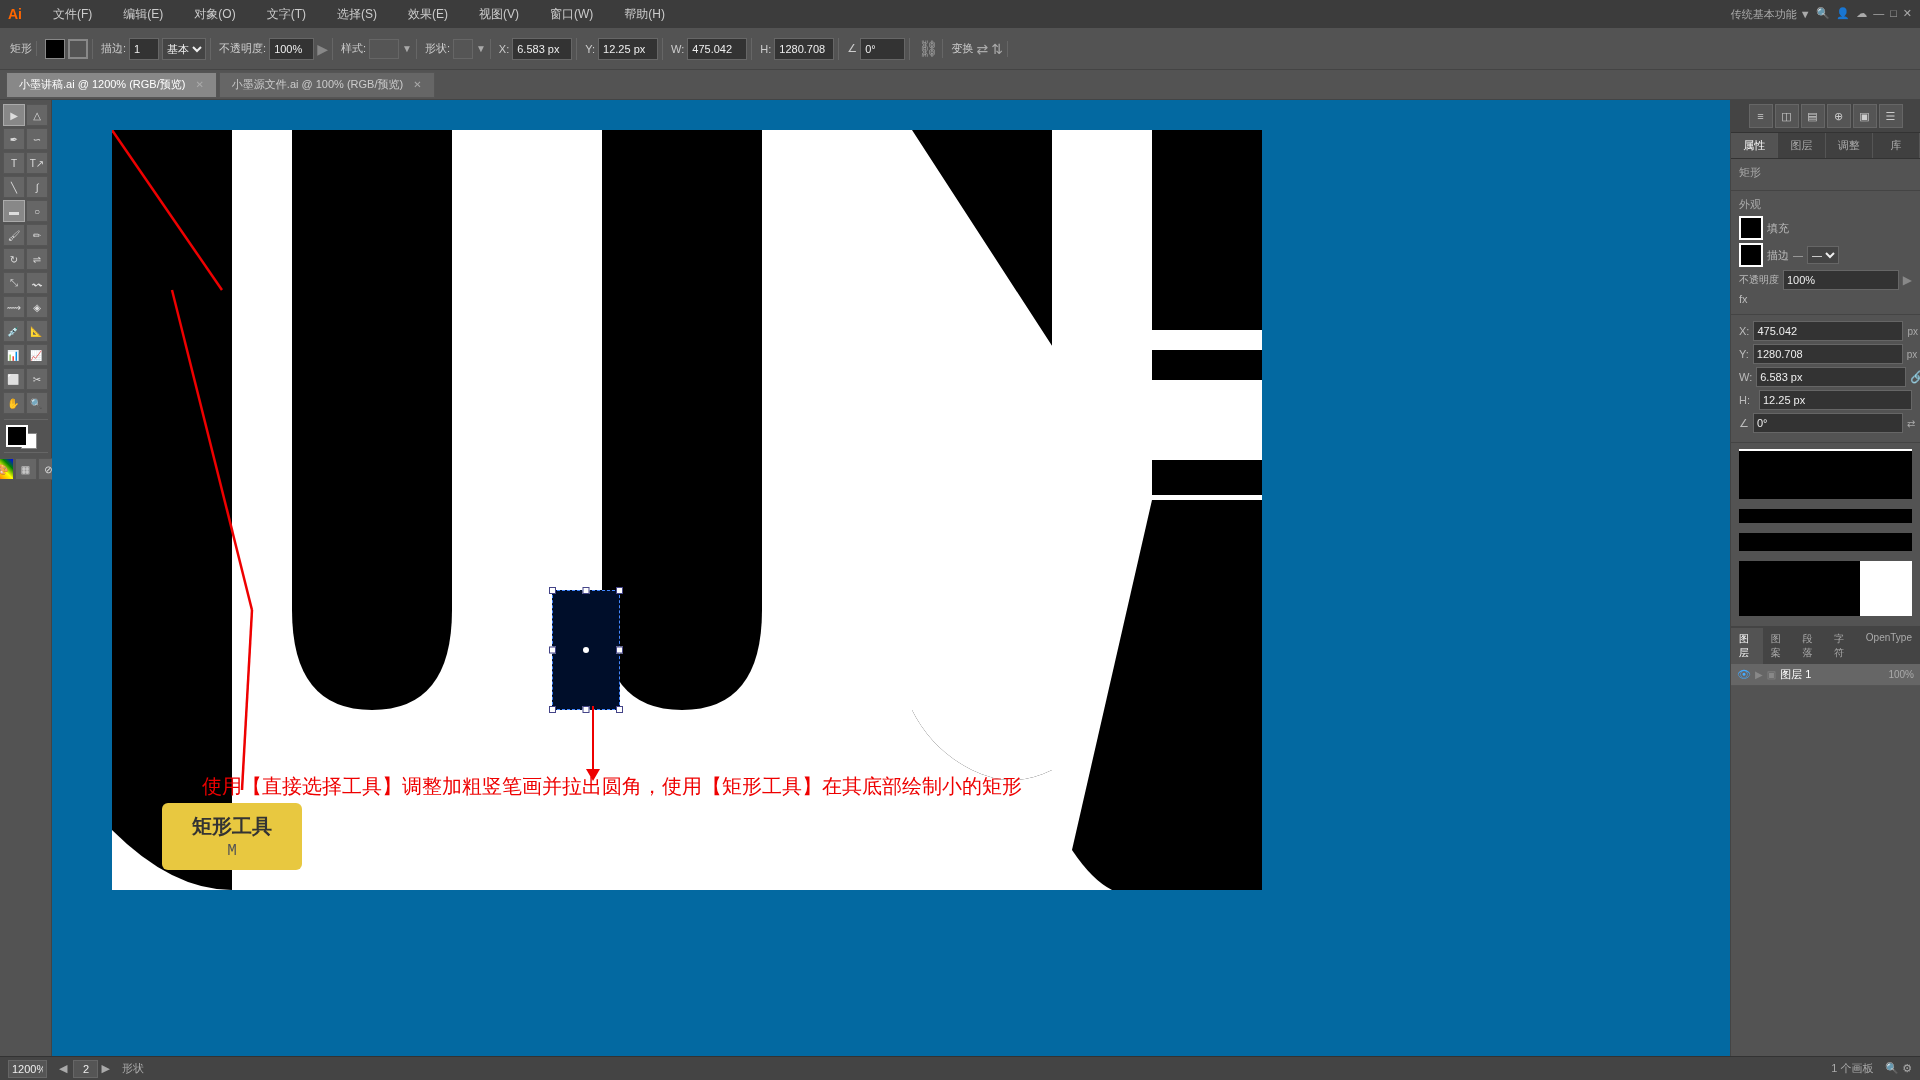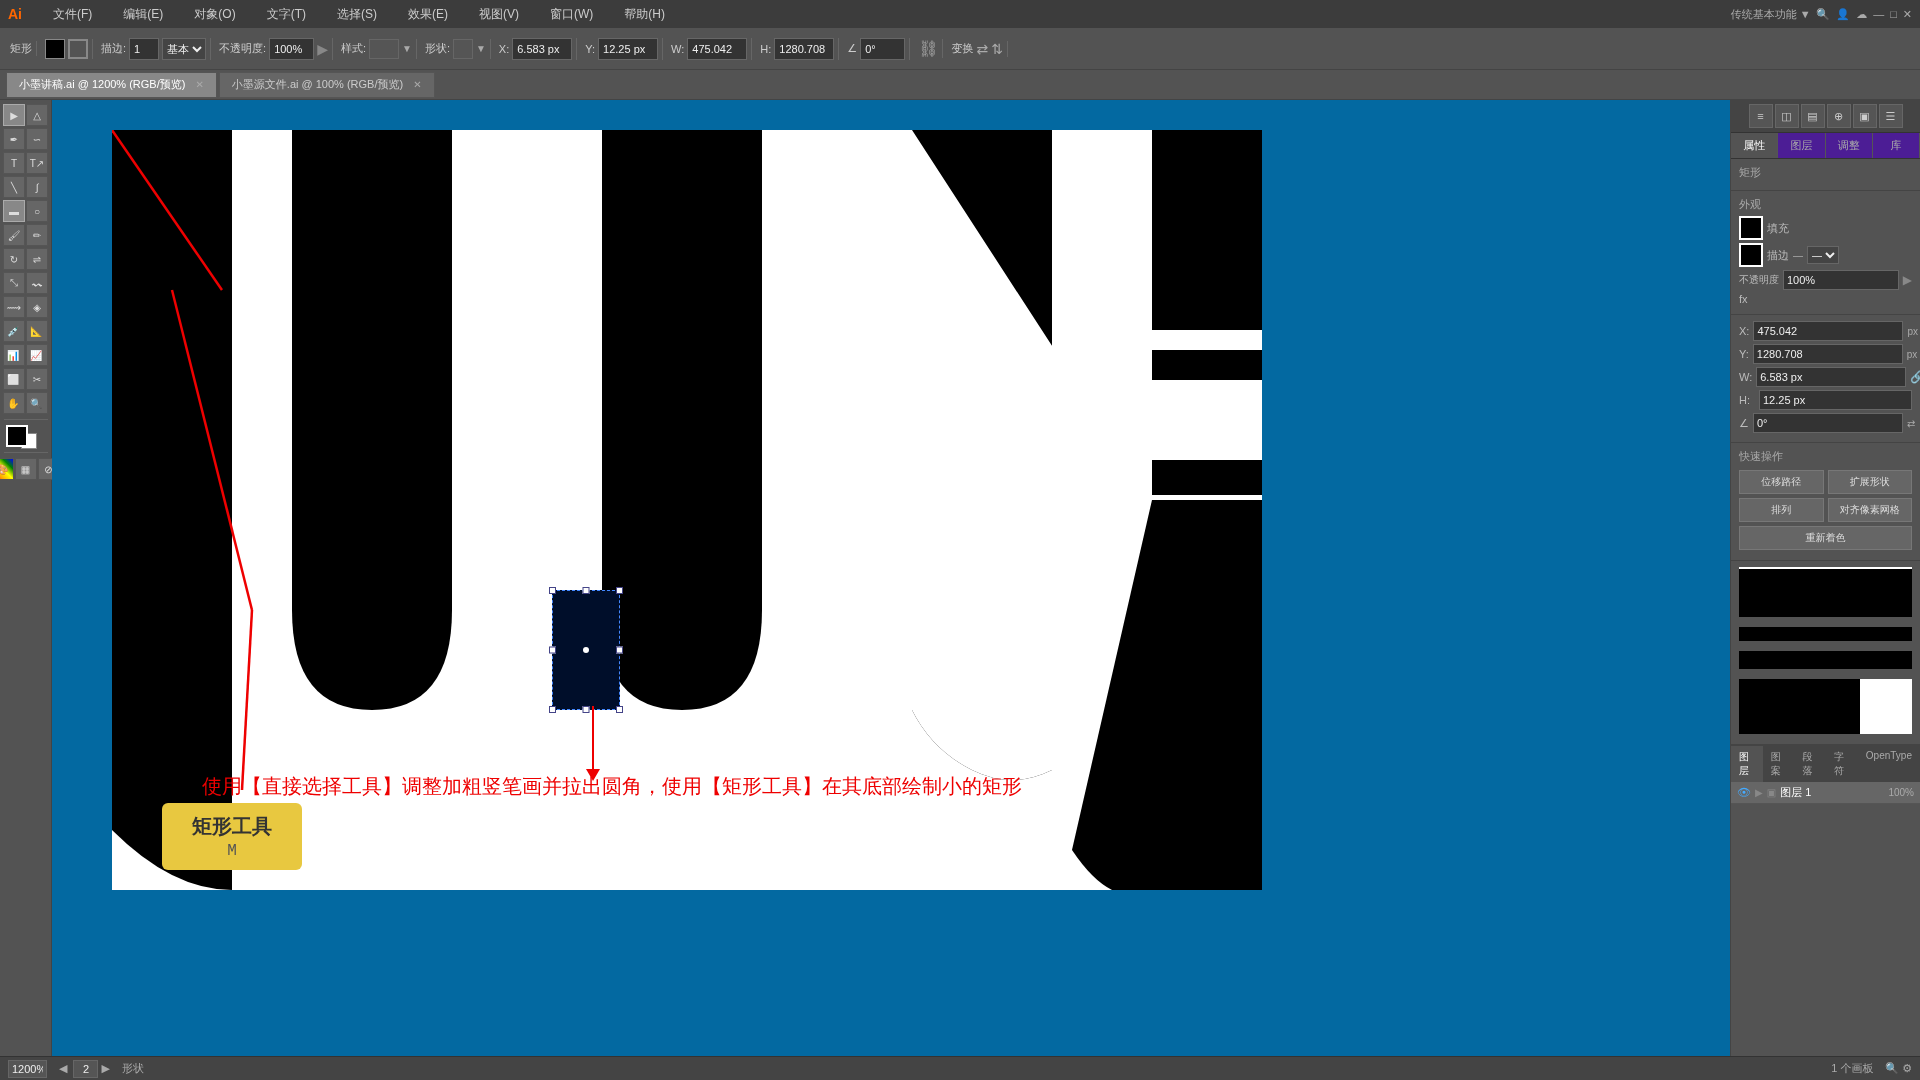--- a/index.html
+++ b/index.html
@@ -6,21 +6,21 @@
     body { width: 1920px; height: 1080px; overflow: hidden; background: #ccc; font-family: 'Microsoft YaHei', SimHei, sans-serif; font-size: 12px; color: #333; }
 
     
     #menu-bar {
       width: 100%; height: 28px; background: #3c3c3c; display: flex; align-items: center;
       color: #ccc; font-size: 12px; padding: 0 8px; gap: 15px;
     }
     #menu-bar .app-logo { color: #ff6600; font-weight: bold; font-size: 14px; margin-right: 8px; }
     #menu-bar .menu-item { padding: 2px 8px; cursor: pointer; color: #ccc; }
     #menu-bar .spacer { flex: 1; }
-    #menu-bar .top-right { display: flex; align-items: center; gap: 6px; color: #aaa; font-size: 11px; }
+    #menu-bar .top-right { display: flex; gap: 6px; color: #aaa; font-size: 11px; }
 
     
     #toolbar {
       width: 100%; height: 42px; background: #535353; display: flex; align-items: center;
       padding: 0 6px; gap: 4px; border-bottom: 1px solid #444;
     }
     .toolbar-section { display: flex; align-items: center; gap: 3px; padding: 0 4px; border-right: 1px solid #666; }
     .toolbar-label { color: #ccc; font-size: 11px; }
     .toolbar-input {
       background: #333; border: 1px solid #666; color: #eee; font-size: 11px;
@@ -128,21 +128,21 @@
     }
     #tool-label .tool-name { font-size: 20px; color: #333; font-weight: bold; }
     #tool-label .tool-key { font-size: 16px; color: #555; margin-top: 2px; }
 
     
     #right-panel {
       width: 190px; background: #535353; border-left: 1px solid #444;
       display: flex; flex-direction: column;
     }
     .panel-tabs {
-      display: flex; background: #4c1d95; border-bottom: 1px solid #333;
+      display: flex; background: #404040; border-bottom: 1px solid #333;
     }
     .panel-tab {
       flex: 1; padding: 5px 4px; text-align: center;
       color: #aaa; font-size: 11px; cursor: pointer; border-right: 1px solid #555;
     }
     .panel-tab.active { background: #535353; color: #fff; }
 
     .panel-section { padding: 6px 8px; border-bottom: 1px solid #444; }
     .panel-section-title { color: #aaa; font-size: 11px; margin-bottom: 4px; }
     .panel-row { display: flex; align-items: center; gap: 4px; margin-bottom: 3px; }
@@ -493,34 +493,20 @@
         <input class="panel-input" value="12.25 px" style="">
       </div>
       <div class="panel-row">
         <span class="panel-label">∠</span>
         <input class="panel-input" value="0°" style="">
         <span style="color:#aaa;font-size:10px;cursor:pointer;">⇄</span>
         <span style="color:#aaa;font-size:10px;cursor:pointer;">⇅</span>
       </div>
     </div>
 
-    <div class="quick-actions">
-      <div class="qa-title">快速操作</div>
-      <div class="qa-row">
-        <button class="qa-btn">位移路径</button>
-        <button class="qa-btn">扩展形状</button>
-      </div>
-      <div class="qa-row">
-        <button class="qa-btn">排列</button>
-        <button class="qa-btn">对齐像素网格</button>
-      </div>
-      <div class="qa-row">
-        <button class="qa-btn" style="flex:none;width:100%;">重新着色</button>
-      </div>
-    </div>
 
     <div class="mini-panel">
       <div class="thumb-preview" style="height:50px;background:#fff;overflow:hidden;">
         <div class="thumb-black-bar-wide" style="background:#000;height:50px;"></div>
       </div>
       <div style="height:6px;"></div>
       <div class="thumb-preview" style="height:14px;background:#fff;overflow:hidden;">
         <div style="background:#000;height:14px;"></div>
       </div>
       <div style="height:6px;"></div>

